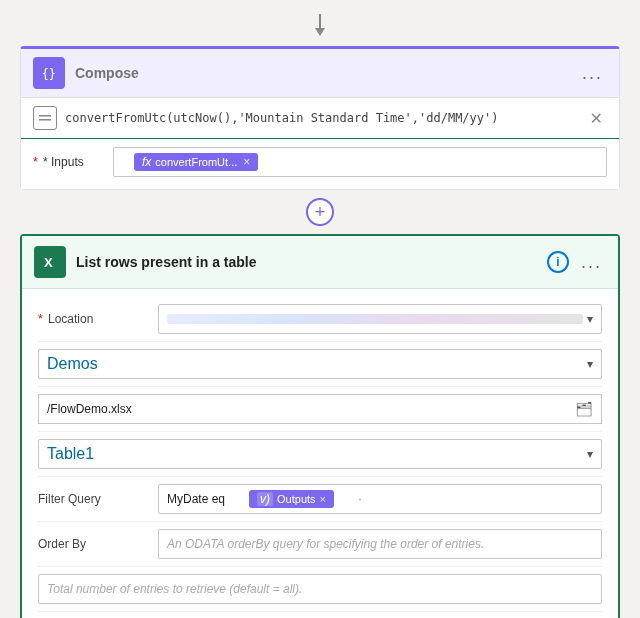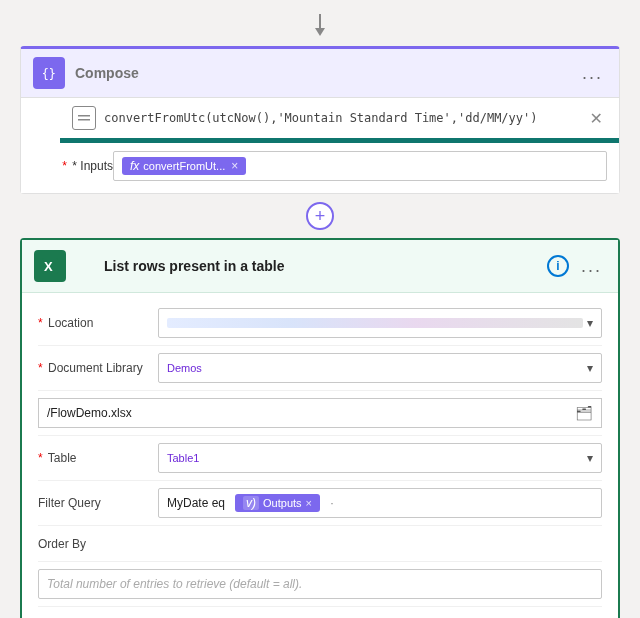--- a/index.html
+++ b/index.html
@@ -73,22 +73,21 @@
       border: none;
       padding: 2px 4px;
     }
 
     
     .expression-row {
       display: flex;
       align-items: center;
       padding: 8px 12px;
       background: #fff;
-      border-bottom: 5px solid #0f766e;
-      margin-left: 39px;
+      border-bottom: 1px solid #0f766e;
     }
 
     .expr-icon {
       width: 24px;
       height: 24px;
       border: 1.5px solid #888;
       border-radius: 3px;
       display: flex;
       align-items: center;
       justify-content: center;
@@ -111,40 +110,39 @@
       border: none;
       padding: 0 4px;
     }
 
     
     .inputs-row {
       display: flex;
       align-items: center;
       padding: 8px 12px 12px;
       background: #fff;
-      text-align: right;
     }
 
     .inputs-label {
       font-size: 12px;
       color: #333;
       width: 80px;
       flex-shrink: 0;
     }
 
     .req-star {
       color: #e00;
       margin-right: 2px;
     }
 
     .input-token-area {
       flex: 1;
       border: 1px solid #c8c8c8;
       border-radius: 2px;
-      padding: 4px 8px;
+      padding: 4px 20px;
       display: flex;
       align-items: center;
       background: #fff;
       min-height: 30px;
     }
 
     .token-chip {
       display: inline-flex;
       align-items: center;
       background: #7c68ee;
@@ -221,21 +219,20 @@
     .list-icon svg {
       width: 20px;
       height: 20px;
     }
 
     .list-title {
       flex: 1;
       font-size: 14px;
       font-weight: 600;
       color: #222;
-      margin-left: 28px;
     }
 
     .list-header-right {
       display: flex;
       align-items: center;
       gap: 8px;
     }
 
     .info-circle {
       width: 22px;
@@ -304,22 +301,22 @@
     }
 
     .chevron-down {
       color: #555;
       font-size: 12px;
       margin-left: 4px;
     }
 
     .dropdown-value {
       flex: 1;
-      font-size: 11px;
-      color: #6d28d9;
+      font-size: 16px;
+      color: #0369a1;
     }
 
     .file-field {
       flex: 1;
       border: 1px solid #c8c8c8;
       border-radius: 0;
       padding: 4px 8px;
       display: flex;
       align-items: center;
       justify-content: space-between;
@@ -339,21 +336,21 @@
 
     .filter-field {
       flex: 1;
       border: 1px solid #c8c8c8;
       border-radius: 2px;
       padding: 4px 8px;
       display: flex;
       align-items: center;
       background: #fff;
       min-height: 30px;
-      gap: 10px;
+      gap: 24px;
     }
 
     .filter-text {
       font-size: 12px;
       color: #222;
     }
 
     .filter-token {
       display: inline-flex;
       align-items: center;
@@ -468,44 +465,38 @@
         </div>
         <div class="form-field">
           <div class="dropdown-field">
             <div class="blurred-value"></div>
             <span class="chevron-down">▾</span>
           </div>
         </div>
       </div>
 
       <div class="form-row">
-        <div class="form-label">
-          <span class="req-star">*</span> Document Library
-        </div>
         <div class="form-field">
           <div class="dropdown-field">
             <span class="dropdown-value">Demos</span>
             <span class="chevron-down">▾</span>
           </div>
         </div>
       </div>
 
       <div class="form-row">
         <div class="form-field">
           <div class="file-field">
             <span class="file-value">/FlowDemo.xlsx</span>
             <span class="file-icon">🗂</span>
           </div>
         </div>
       </div>
 
       <div class="form-row">
-        <div class="form-label">
-          <span class="req-star">*</span> Table
-        </div>
         <div class="form-field">
           <div class="dropdown-field">
             <span class="dropdown-value">Table1</span>
             <span class="chevron-down">▾</span>
           </div>
         </div>
       </div>
 
       <div class="form-row">
         <div class="form-label">Filter Query</div>
@@ -517,20 +508,25 @@
               <span>Outputs</span>
               <span class="filter-token-close">×</span>
             </div>
             <span style="font-size:12px;color:#888;">·</span>
           </div>
         </div>
       </div>
 
       <div class="form-row">
         <div class="form-label">Order By</div>
+        <div class="form-field">
+          <div class="filter-field">
+            <span class="placeholder-text">An ODATA orderBy query for specifying the order of entries.</span>
+          </div>
+        </div>
       </div>
 
       <div class="form-row">
         <div class="form-field">
           <div class="filter-field">
             <span class="placeholder-text">Total number of entries to retrieve (default = all).</span>
           </div>
         </div>
       </div>
 

